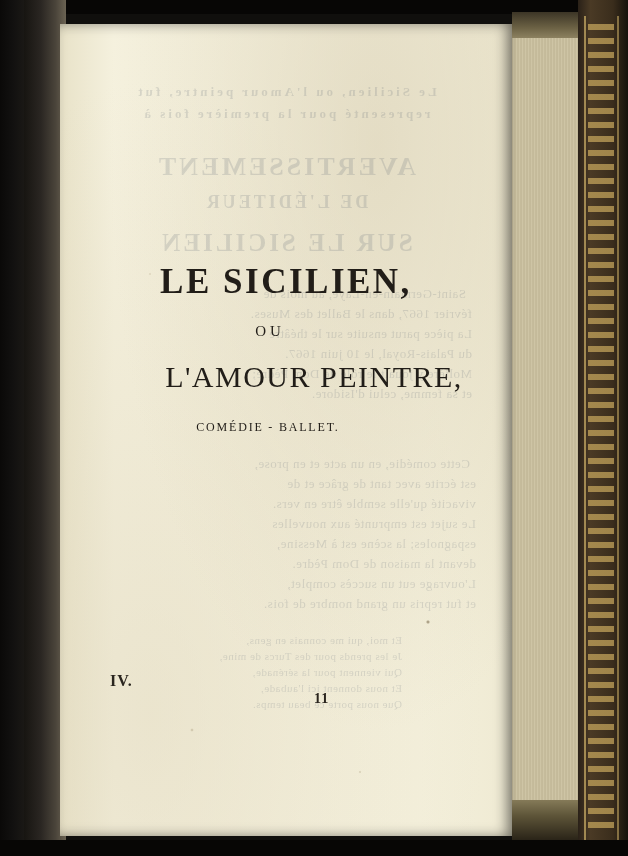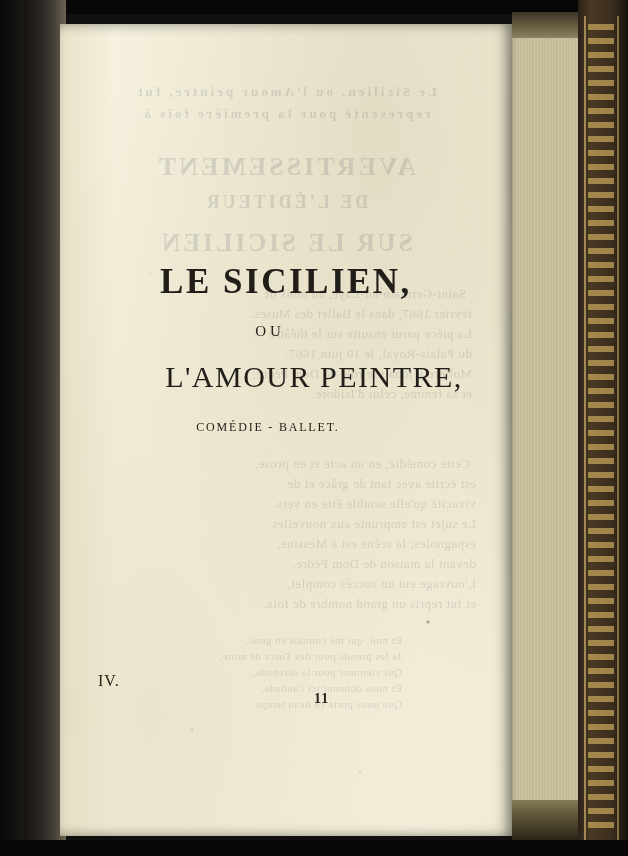--- a/index.html
+++ b/index.html
@@ -127,23 +127,23 @@
   .foot {
     position: absolute;
     top: 648px;
     left: 0;
     width: 452px;
     height: 22px;
     color: #2a251e;
   }
   .vol-numeral {
     position: absolute;
-    left: 38px; top: 0;
+    left: 50px; top: 0;
     font-size: 16px;
-    font-weight: normal;
+    font-weight: bold;
     letter-spacing: 1px;
     text-align: right;
   }
   .signature-mark {
     position: absolute;
     left: 254px; top: 19px;
     font-size: 14px;
     letter-spacing: 1px;
     font-weight: bold;
   }

